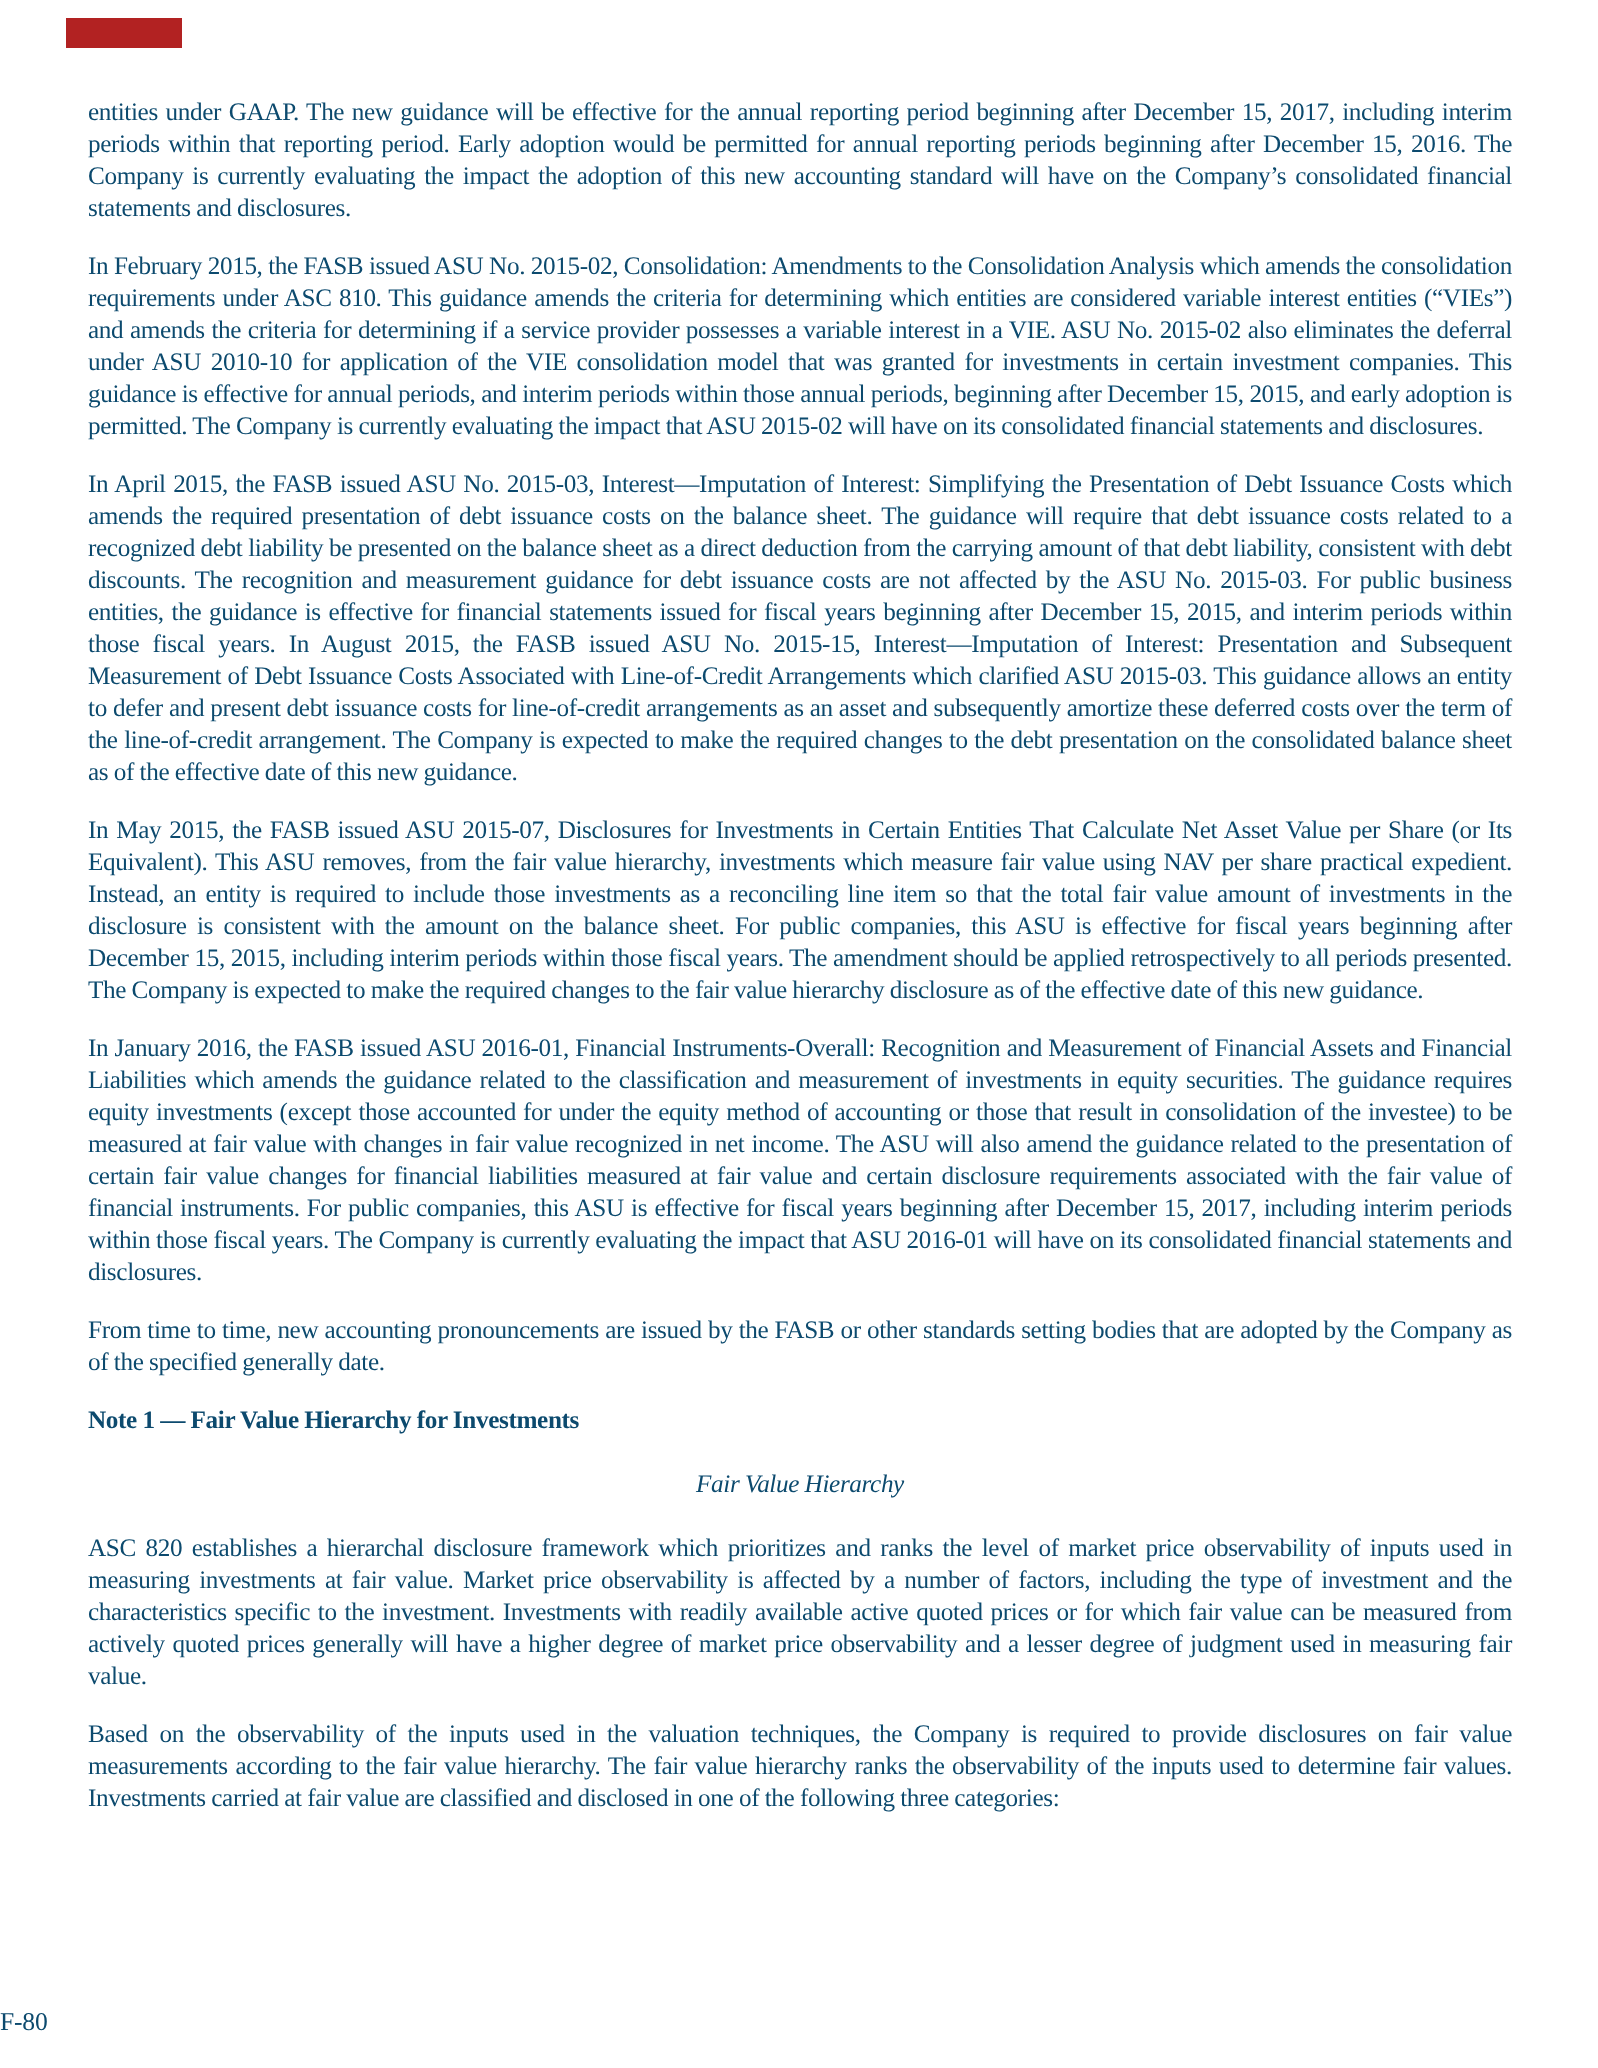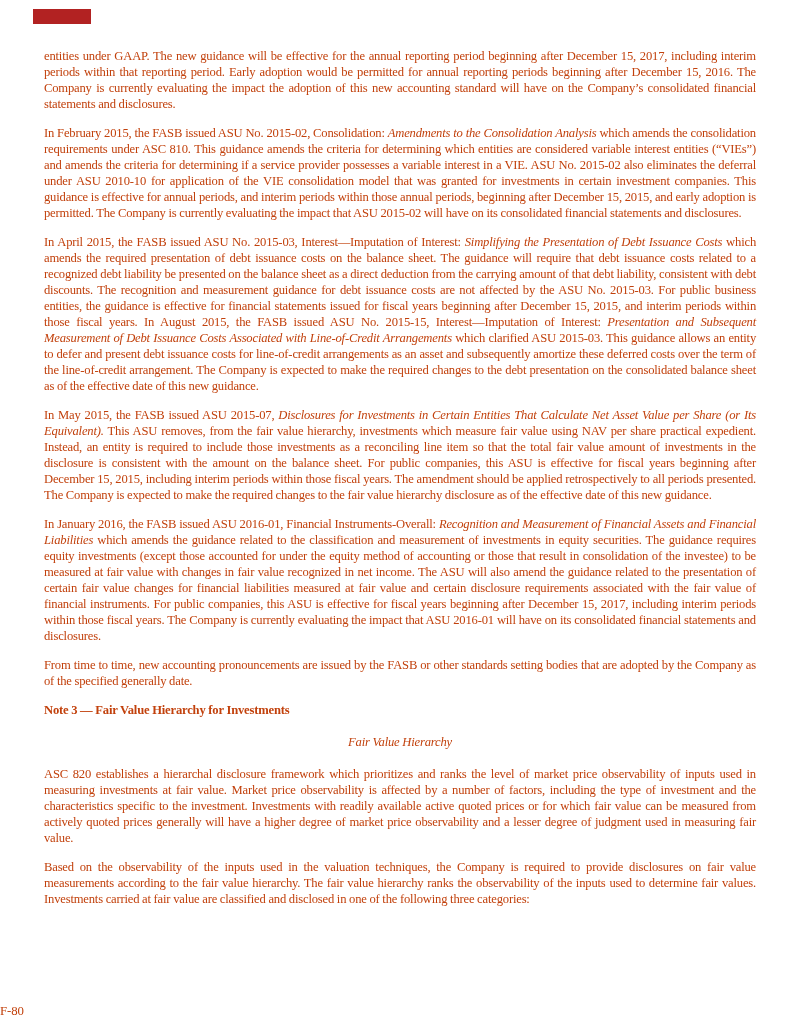--- a/index.html
+++ b/index.html
@@ -1,58 +1,58 @@
 <!DOCTYPE html>
 <html><head>
 <meta charset="utf-8">
 <style>
   html,body { margin:0; padding:0; background:#e8e8e8; }
   .page {
     position:relative;
     width:799px; height:1034px;
     background:#ffffff;
     font-family:"Liberation Serif","DejaVu Serif",serif;
-    color:#c2410c;
+    color:#0c4a6e;
     overflow:hidden;
     margin:0 auto;
   }
   .red-marker {
     position:absolute; left:33px; top:9px;
     width:58px; height:15px;
   }
   .content {
     position:absolute; left:44px; top:48px; width:712px;
   }
   p.para {
     margin:0 0 13px 0;
     font-size:12.6px;
     line-height:16px;
     letter-spacing:-0.18px;
     text-align:justify;
     word-spacing:-0.2px;
   }
   p.heading-bold   { font-weight:bold; text-align:left; margin:4px 0 16px 0; }
   p.heading-italic { font-style:italic; text-align:center; margin:0 0 16px 0; }
-  .it { font-style:italic; }
+  .it { }
   .footer {
     position:absolute; left:0; top:1004px; width:100%;
     text-align:left; font-size:12.8px; letter-spacing:-0.1px;
   }
 </style>
 </head>
 <body>
 
 <div class="page">
   <div class="red-marker" style="background: rgb(178, 34, 34);"></div>
   <div class="content" id="content">
       <p class="para body"><span>entities under GAAP. The new guidance will be effective for the annual reporting period beginning after December 15, 2017, including interim periods within that reporting period. Early adoption would be permitted for annual reporting periods beginning after December 15, 2016. The Company is currently evaluating the impact the adoption of this new accounting standard will have on the Company’s consolidated financial statements and disclosures.</span></p>
       <p class="para body"><span>In February 2015, the FASB issued ASU No. 2015-02, Consolidation: </span><span class="it">Amendments to the Consolidation Analysis</span><span> which amends the consolidation requirements under ASC 810. This guidance amends the criteria for determining which entities are considered variable interest entities (“VIEs”) and amends the criteria for determining if a service provider possesses a variable interest in a VIE. ASU No. 2015-02 also eliminates the deferral under ASU 2010-10 for application of the VIE consolidation model that was granted for investments in certain investment companies. This guidance is effective for annual periods, and interim periods within those annual periods, beginning after December 15, 2015, and early adoption is permitted. The Company is currently evaluating the impact that ASU 2015-02 will have on its consolidated financial statements and disclosures.</span></p>
       <p class="para body"><span>In April 2015, the FASB issued ASU No. 2015-03, Interest—Imputation of Interest: </span><span class="it">Simplifying the Presentation of Debt Issuance Costs</span><span> which amends the required presentation of debt issuance costs on the balance sheet. The guidance will require that debt issuance costs related to a recognized debt liability be presented on the balance sheet as a direct deduction from the carrying amount of that debt liability, consistent with debt discounts. The recognition and measurement guidance for debt issuance costs are not affected by the ASU No. 2015-03. For public business entities, the guidance is effective for financial statements issued for fiscal years beginning after December 15, 2015, and interim periods within those fiscal years. In August 2015, the FASB issued ASU No. 2015-15, Interest—Imputation of Interest: </span><span class="it">Presentation and Subsequent Measurement of Debt Issuance Costs Associated with Line-of-Credit Arrangements</span><span> which clarified ASU 2015-03. This guidance allows an entity to defer and present debt issuance costs for line-of-credit arrangements as an asset and subsequently amortize these deferred costs over the term of the line-of-credit arrangement. The Company is expected to make the required changes to the debt presentation on the consolidated balance sheet as of the effective date of this new guidance.</span></p>
       <p class="para body"><span>In May 2015, the FASB issued ASU 2015-07, </span><span class="it">Disclosures for Investments in Certain Entities That Calculate Net Asset Value per Share (or Its Equivalent).</span><span> This ASU removes, from the fair value hierarchy, investments which measure fair value using NAV per share practical expedient. Instead, an entity is required to include those investments as a reconciling line item so that the total fair value amount of investments in the disclosure is consistent with the amount on the balance sheet. For public companies, this ASU is effective for fiscal years beginning after December 15, 2015, including interim periods within those fiscal years. The amendment should be applied retrospectively to all periods presented. The Company is expected to make the required changes to the fair value hierarchy disclosure as of the effective date of this new guidance.</span></p>
       <p class="para body"><span>In January 2016, the FASB issued ASU 2016-01, Financial Instruments-Overall: </span><span class="it">Recognition and Measurement of Financial Assets and Financial Liabilities</span><span> which amends the guidance related to the classification and measurement of investments in equity securities. The guidance requires equity investments (except those accounted for under the equity method of accounting or those that result in consolidation of the investee) to be measured at fair value with changes in fair value recognized in net income. The ASU will also amend the guidance related to the presentation of certain fair value changes for financial liabilities measured at fair value and certain disclosure requirements associated with the fair value of financial instruments. For public companies, this ASU is effective for fiscal years beginning after December 15, 2017, including interim periods within those fiscal years. The Company is currently evaluating the impact that ASU 2016-01 will have on its consolidated financial statements and disclosures.</span></p>
       <p class="para body"><span>From time to time, new accounting pronouncements are issued by the FASB or other standards setting bodies that are adopted by the Company as of the specified generally date.</span></p>
-      <p class="para heading-bold"><span>Note 3 — Fair Value Hierarchy for Investments</span></p>
+      <p class="para heading-bold"><span>Note 1 — Fair Value Hierarchy for Investments</span></p>
       <p class="para heading-italic"><span>Fair Value Hierarchy</span></p>
       <p class="para body"><span>ASC 820 establishes a hierarchal disclosure framework which prioritizes and ranks the level of market price observability of inputs used in measuring investments at fair value. Market price observability is affected by a number of factors, including the type of investment and the characteristics specific to the investment. Investments with readily available active quoted prices or for which fair value can be measured from actively quoted prices generally will have a higher degree of market price observability and a lesser degree of judgment used in measuring fair value.</span></p>
       <p class="para body"><span>Based on the observability of the inputs used in the valuation techniques, the Company is required to provide disclosures on fair value measurements according to the fair value hierarchy. The fair value hierarchy ranks the observability of the inputs used to determine fair values. Investments carried at fair value are classified and disclosed in one of the following three categories:</span></p>
     </div>
   <div class="footer">F-80</div>
 </div>
 
 </body></html>

